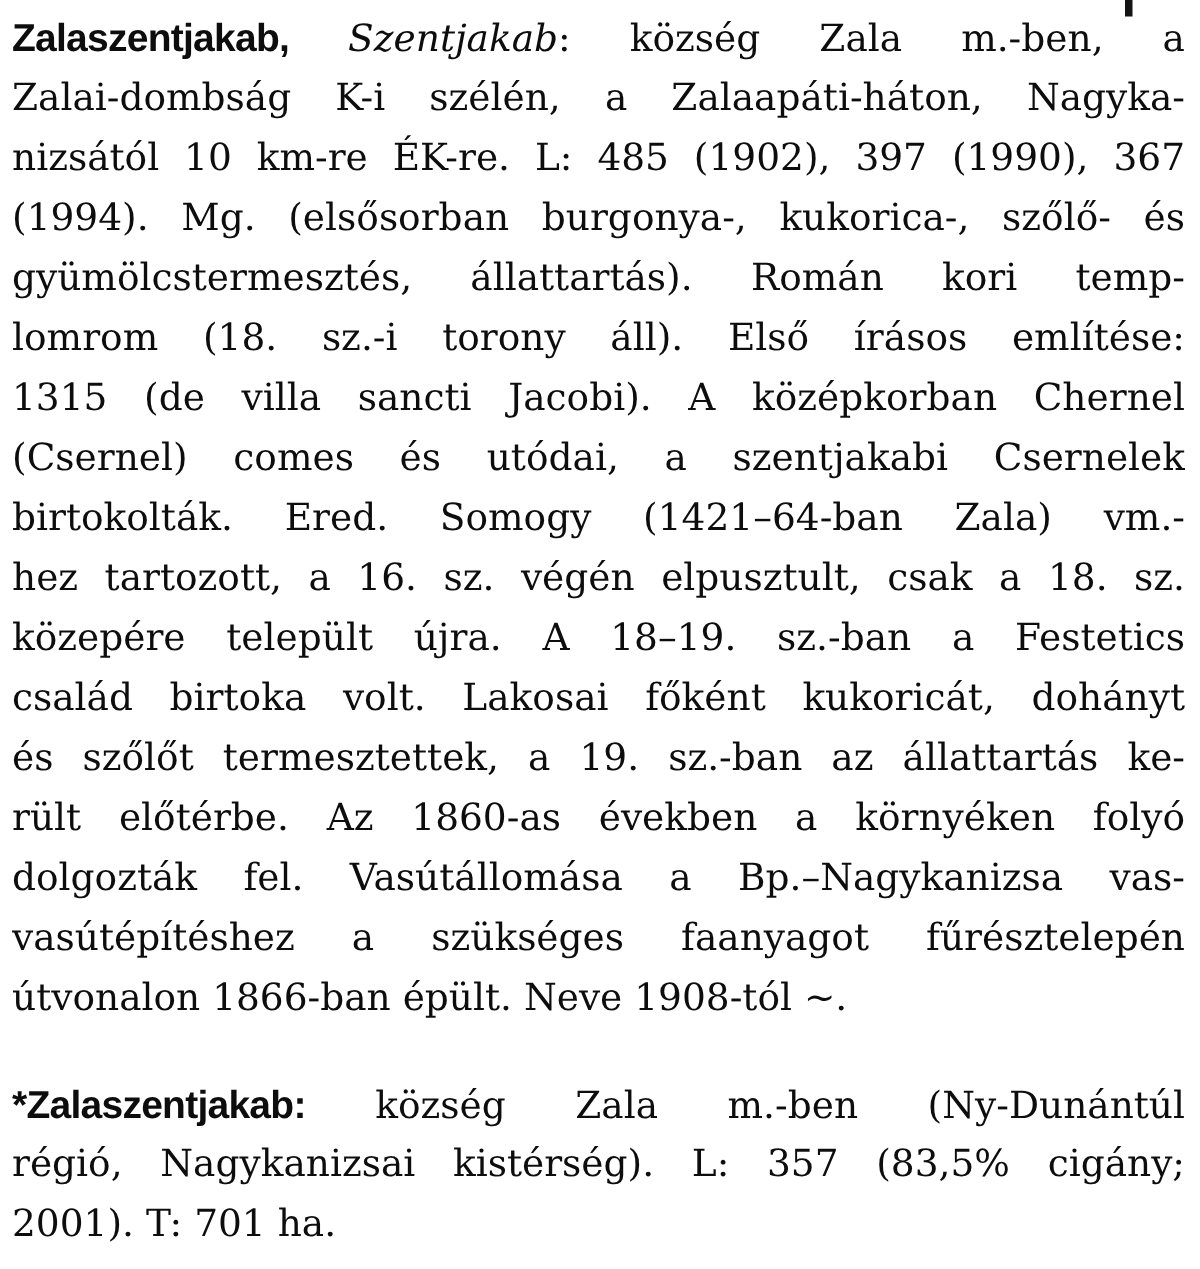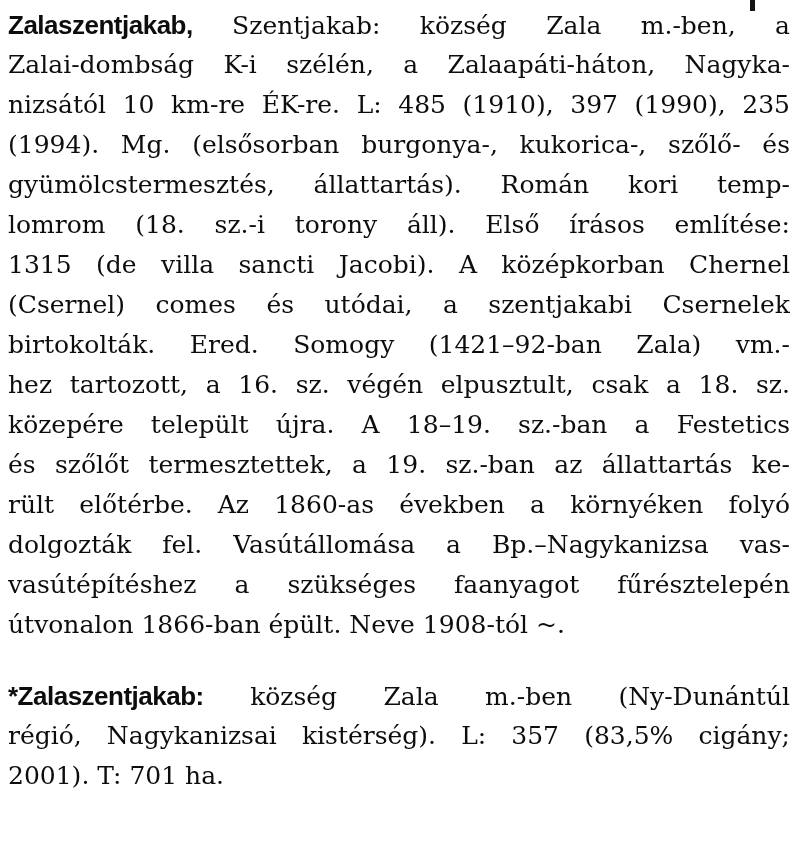--- a/index.html
+++ b/index.html
@@ -36,20 +36,21 @@
   .line.last {
     text-align-last: left;
   }
   .headword {
     font-family: "Liberation Sans", sans-serif;
     font-weight: 700;
     letter-spacing: -0.5px;
     font-size: 26px;
   }
   .variant {
+    font-style: italic;
   }
   .scan-artifact {
     position: absolute;
     top: 0;
     left: 750px;
     width: 5px;
     height: 11px;
     background: #141414;
   }
 </style>
@@ -57,29 +58,30 @@
 <body>
 
 <div class="scan-artifact"></div>
 
 <div class="page">
 
   <div class="entry entry-main">
     <div class="first-line"><span class="headword">Zalaszentjakab,</span> <span class="variant">Szentjakab</span><span>: község Zala m.-ben, a</span></div>
     <div>
         <div class="line">Zalai-dombság K-i szélén, a Zalaapáti-háton, Nagyka-</div>
-        <div class="line">nizsától 10 km-re ÉK-re. L: 485 (1910), 397 (1990), 235</div>
+        <div class="line">nizsától 10 km-re ÉK-re. L: 485 (1902), 397 (1990), 367</div>
         <div class="line">(1994). Mg. (elsősorban burgonya-, kukorica-, szőlő- és</div>
         <div class="line">gyümölcstermesztés, állattartás). Román kori temp-</div>
         <div class="line">lomrom (18. sz.-i torony áll). Első írásos említése:</div>
         <div class="line">1315 (de villa sancti Jacobi). A középkorban Chernel</div>
         <div class="line">(Csernel) comes és utódai, a szentjakabi Csernelek</div>
-        <div class="line">birtokolták. Ered. Somogy (1421–92-ban Zala) vm.-</div>
+        <div class="line">birtokolták. Ered. Somogy (1421–64-ban Zala) vm.-</div>
         <div class="line">hez tartozott, a 16. sz. végén elpusztult, csak a 18. sz.</div>
         <div class="line">közepére települt újra. A 18–19. sz.-ban a Festetics</div>
+        <div class="line">család birtoka volt. Lakosai főként kukoricát, dohányt</div>
         <div class="line">és szőlőt termesztettek, a 19. sz.-ban az állattartás ke-</div>
         <div class="line">rült előtérbe. Az 1860-as években a környéken folyó</div>
         <div class="line">dolgozták fel. Vasútállomása a Bp.–Nagykanizsa vas-</div>
         <div class="line">vasútépítéshez a szükséges faanyagot fűrésztelepén</div>
         <div class="line last">útvonalon 1866-ban épült. Neve 1908-tól ~.</div>
       </div>
   </div>
 
   <div class="entry entry-secondary">
     <div class="first-line"><span class="headword">*Zalaszentjakab:</span> <span>község Zala m.-ben (Ny-Dunántúl</span></div>

